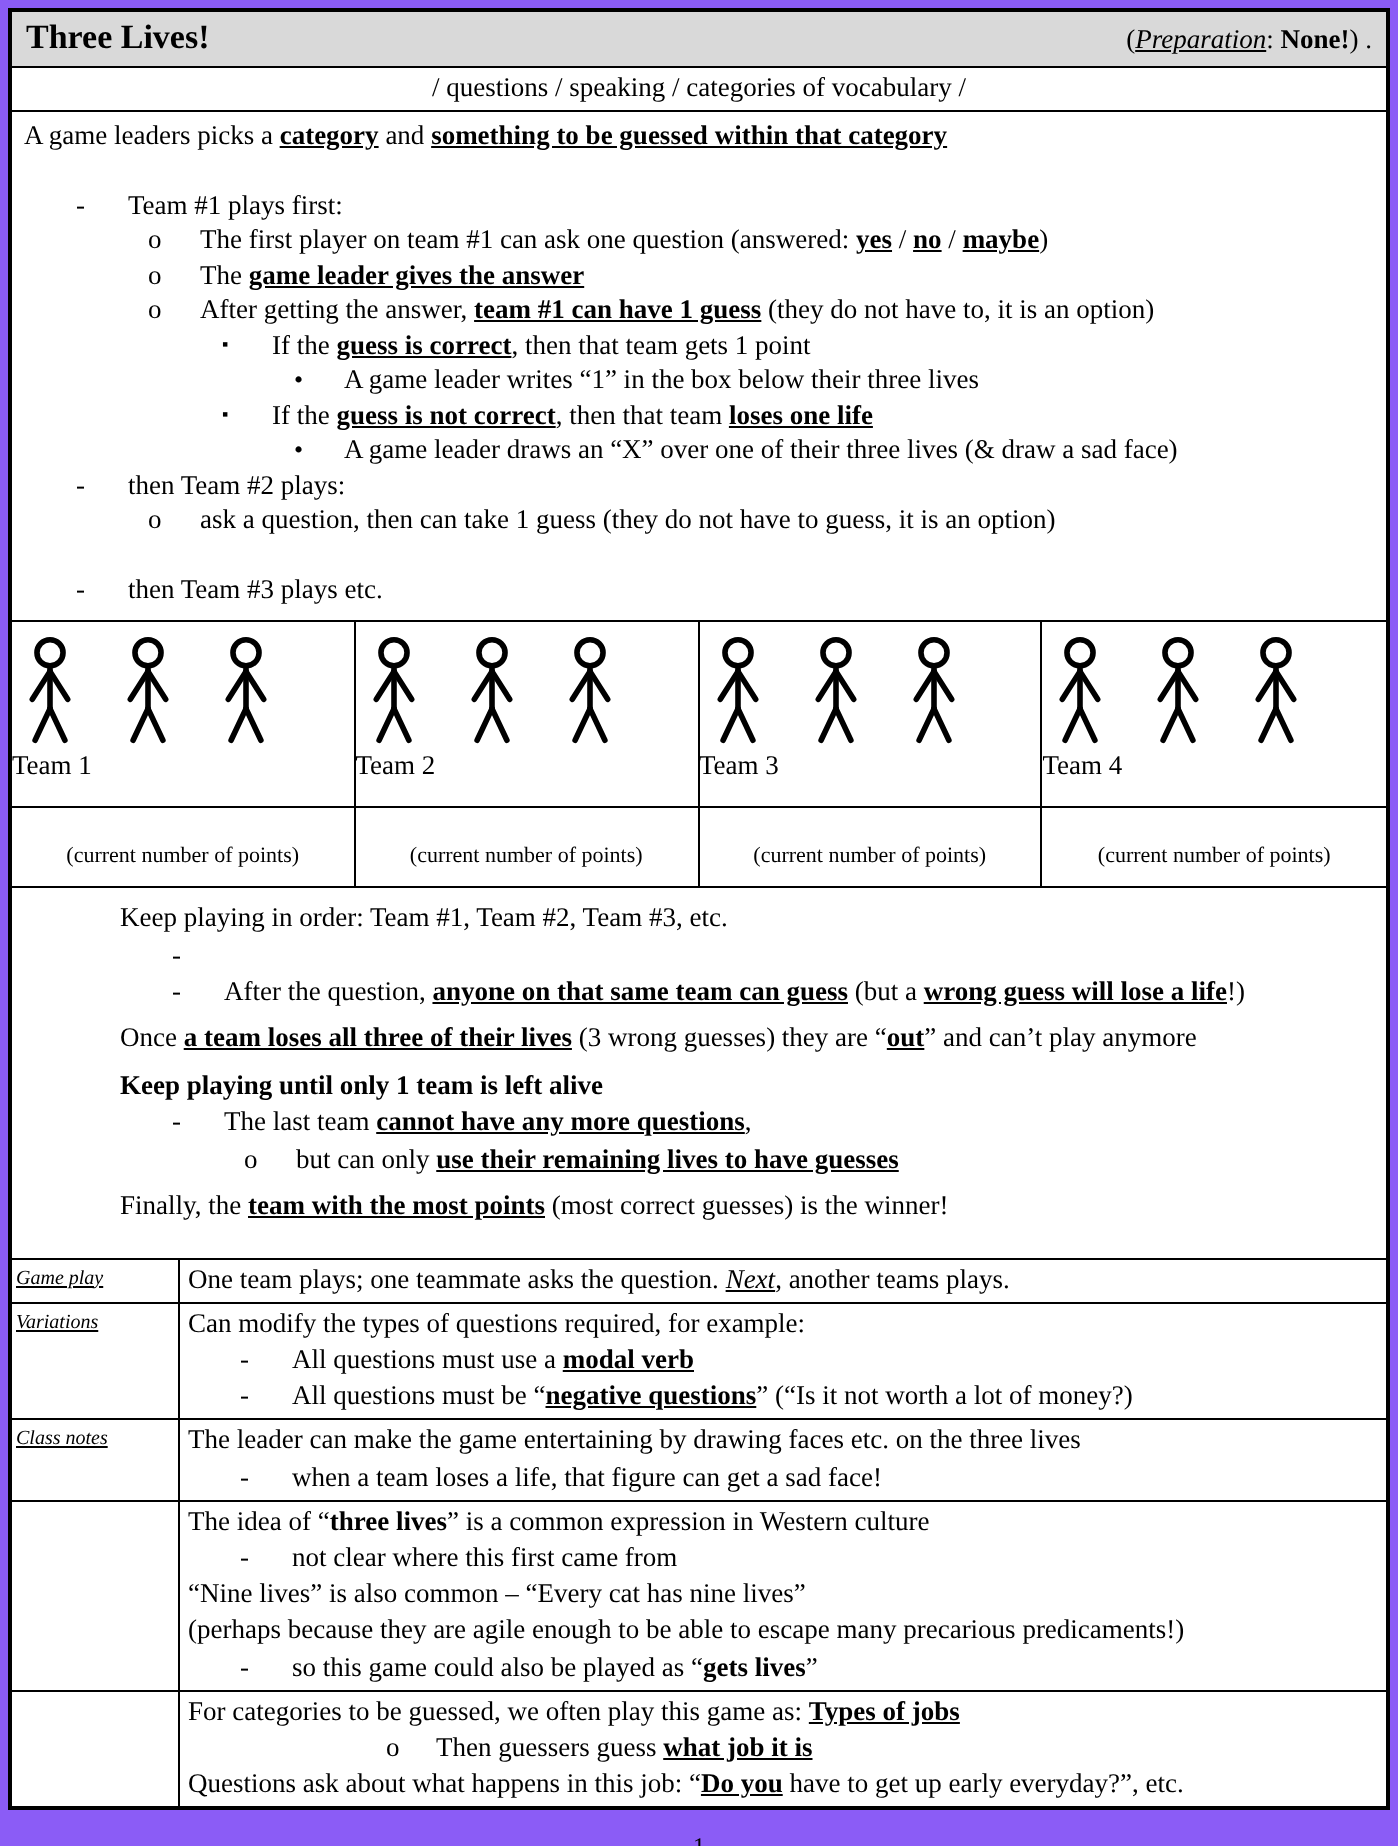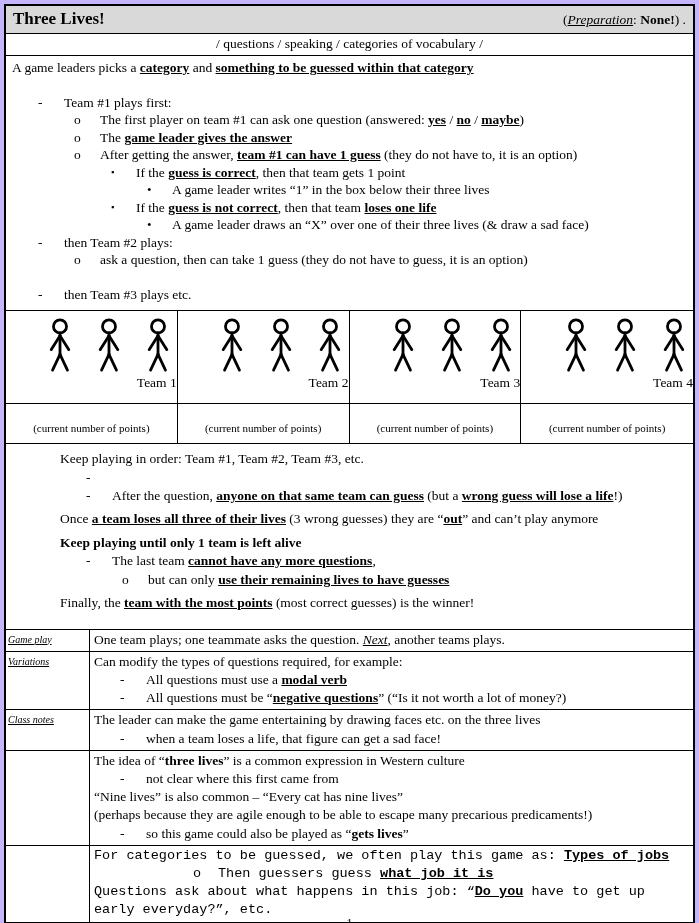--- a/index.html
+++ b/index.html
@@ -1,17 +1,17 @@
 <!DOCTYPE html>
 <html><head>
 <meta charset="utf-8">
 <style>
   html,body{margin:0;padding:0;background:#fff;}
   body{font-family:"Liberation Serif","DejaVu Serif",serif;color:#000;}
-  .page{position:relative;width:699px;height:923px;background:#c4b5fd;overflow:hidden;}
+  .page{position:relative;width:699px;height:923px;background:#8b5cf6;overflow:hidden;}
   .doc{position:absolute;left:4px;top:4px;width:687px;border:2px solid #000;background:#fff;}
 
   
   .hdr{background:#d9d9d9;border-bottom:1px solid #000;display:flex;justify-content:space-between;align-items:baseline;padding:3px 7px 4px 7px;}
   .title{font-weight:bold;font-size:17px;}
   .prep{font-size:13.5px;}
 
   
   .tags{border-bottom:1px solid #000;text-align:center;font-size:13.5px;padding:2px 0 3px 0;}
 
@@ -35,33 +35,33 @@
   .lvl1 .bullet{left:26px;}
   .lvl2 .bullet{left:62px;}
   .lvl3 .bullet{left:99px;}
   .lvl4 .bullet{left:135px;}
   .bullet-sq{font-size:9px;}
   .bullet-dot{font-size:13px;}
   .sec.main{border-bottom:1px solid #000;padding-bottom:7px;}
 
   
   .teams{border-bottom:1px solid #000;display:grid;grid-template-columns:repeat(4,1fr);}
-  .tcell{border-right:1px solid #000;border-bottom:1px solid #000;height:93px;display:flex;flex-direction:column;align-items:flex-end;justify-content:flex-start;padding-top:7px;box-sizing:border-box;}
+  .tcell{border-right:1px solid #000;border-bottom:1px solid #000;height:93px;display:flex;flex-direction:column;align-items:flex-start;justify-content:flex-start;padding-top:7px;box-sizing:border-box;}
   .tcell.last{border-right:none;}
   .figrow{display:flex;gap:11px;}
   .tname{font-size:13.5px;margin-top:3px;}
   .pcell{border-right:1px solid #000;height:39px;display:flex;align-items:center;justify-content:center;font-size:11px;box-sizing:border-box;padding-top:8px;}
   .pcell.last{border-right:none;}
   .stick{display:block;}
 
   .sec.rules{border-bottom:1px solid #000;padding:6px 6px 16px 6px;}
 
   
   .irow{display:flex;border-bottom:1px solid #000;}
-  .irow.last{border-bottom:none;font-family:Liberation Mono, monospace;}
+  .irow.last{border-bottom:none;}
   .ilabel{width:84px;min-width:84px;box-sizing:border-box;border-right:1px solid #000;font-style:italic;font-size:10px;padding:1px 2px;line-height:18px;}
   .ilabel .lbl{text-decoration:underline;}
   .icontent{flex:1;font-size:13.5px;padding:1px 4px 2px 4px;}
 
   .pageno{position:absolute;left:0;right:0;top:916px;text-align:center;font-size:12px;}
 </style>
 </head>
 <body>
 
 <svg width="0" height="0" style="position:absolute" aria-hidden="true">

